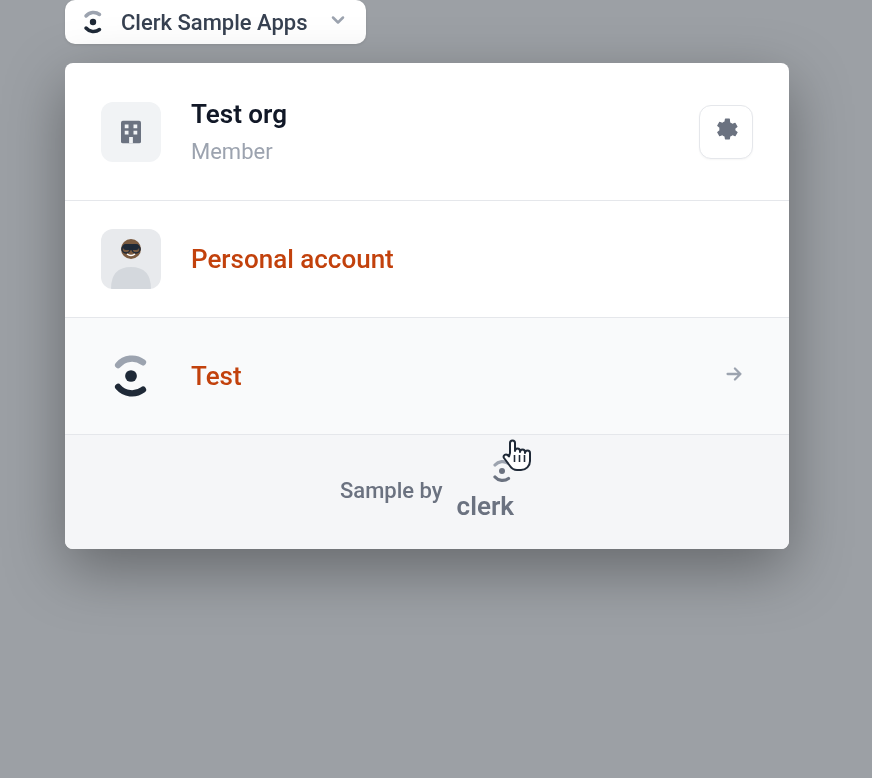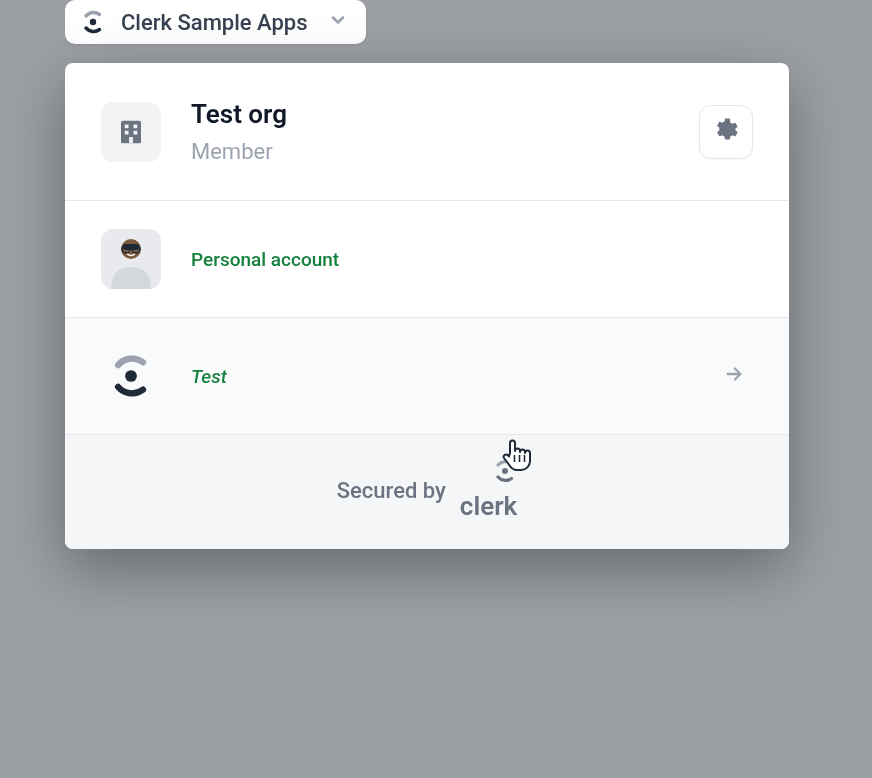--- a/index.html
+++ b/index.html
@@ -92,33 +92,33 @@
       align-items: center;
       justify-content: center;
       color: #6b7280;
       cursor: pointer;
       background: #ffffff;
       box-shadow: 0 1px 2px rgba(0,0,0,0.04);
     }
     .row.clickable { cursor: pointer; }
     .row.hovered { background: #f9fafb; }
     .row .label {
-      font-size: 19px;
+      font-size: 26px;
       font-weight: 500;
-      color: #15803d;
+      color: #c2410c;
     }
     .avatar-img {
       width: 60px;
       height: 60px;
       border-radius: 12px;
       overflow: hidden;
       flex-shrink: 0;
       margin-right: 30px;
     }
-    .org-row { justify-content: space-between; font-style: italic; }
+    .org-row { justify-content: space-between; }
     .org-left { display: flex; align-items: center; }
     .arrow-right { color: #9ca3af; margin-right: 8px; }
     .create-row .icon-box {
       border: 2px dashed #d1d5db;
       border-radius: 50%;
       background: rgba(243,244,246,0.5);
     }
     .footer {
       background: #f5f6f8;
       padding: 24px 0 28px;
@@ -223,21 +223,21 @@
     </div>
     <span class="arrow-right">
       <svg width="22" height="22" viewBox="0 0 24 24" fill="none">
           <path d="M5 12h14M13 6l6 6-6 6" stroke="#9ca3af" stroke-width="2.5" stroke-linecap="round" stroke-linejoin="round"></path>
         </svg>
     </span>
   </div>
 
 
   <div class="footer">
-    <span>Secured by</span>
+    <span>Sample by</span>
     <span class="clerk-badge">
       <svg width="24" height="24" viewBox="0 0 24 24" fill="none">
         <path d="M18.5 4.5 A10 10 0 0 0 5 6" stroke="#9ca3af" stroke-width="3.2" stroke-linecap="round"></path>
         <circle cx="12" cy="12" r="3" fill="#6b7280"></circle>
         <path d="M5 18 A10 10 0 0 0 18.5 19.5" stroke="#6b7280" stroke-width="3.2" stroke-linecap="round"></path>
       </svg>
       <span class="clerk-text">clerk</span>
     </span>
   </div>
 

